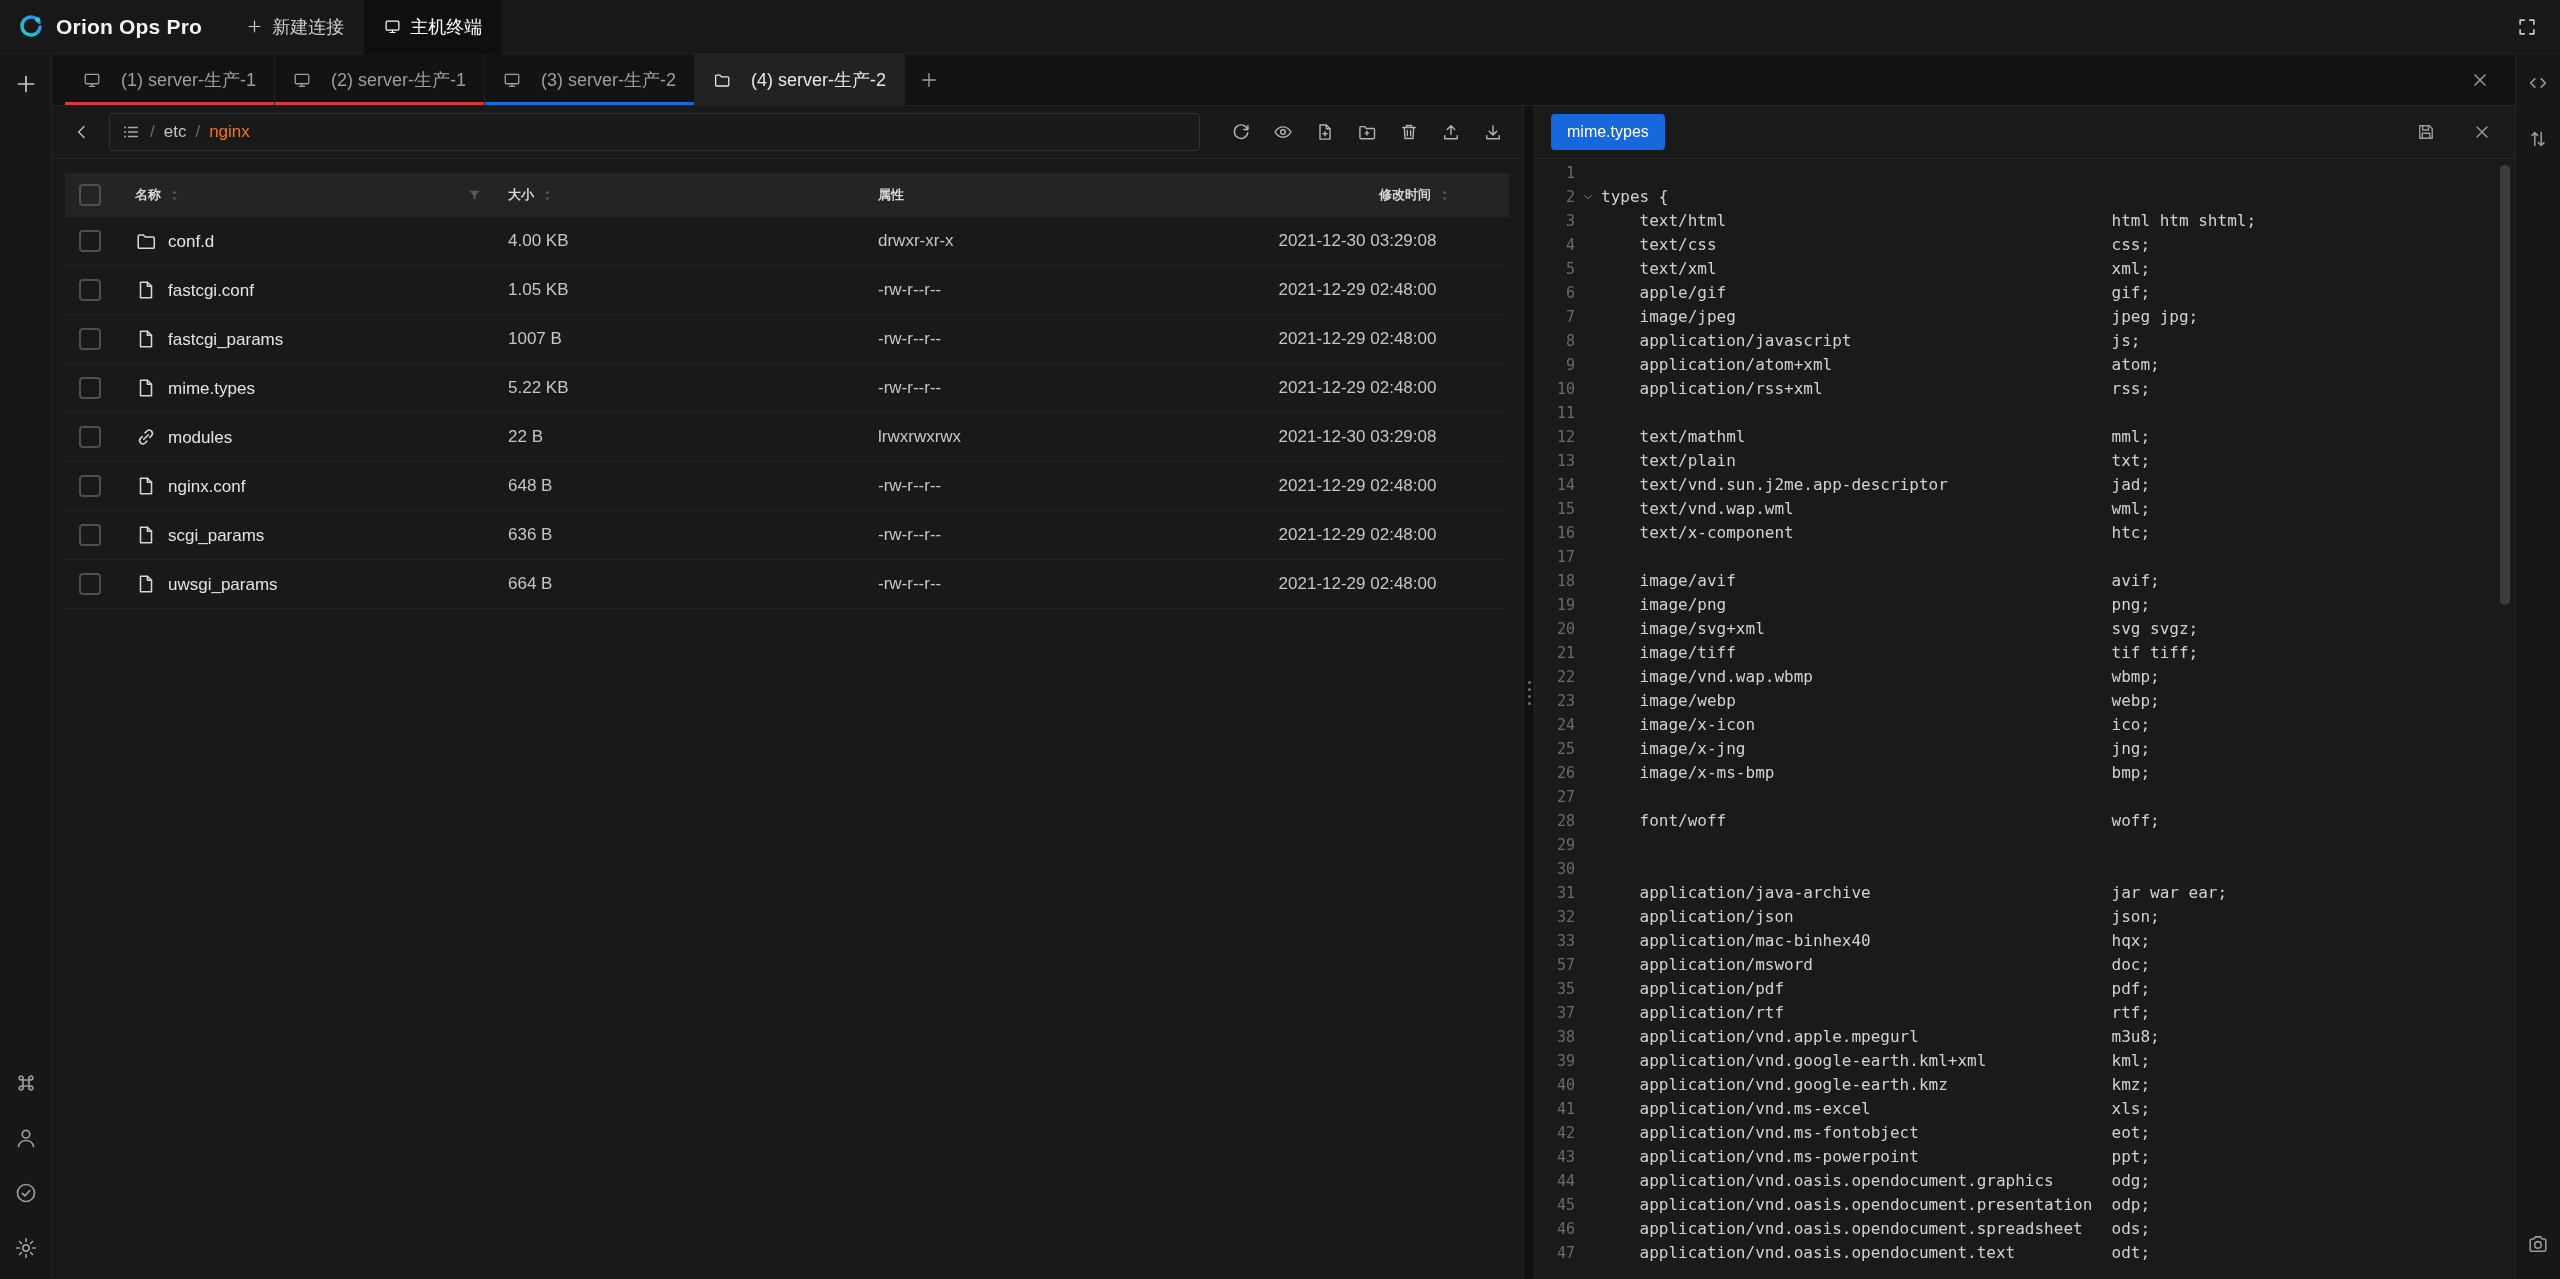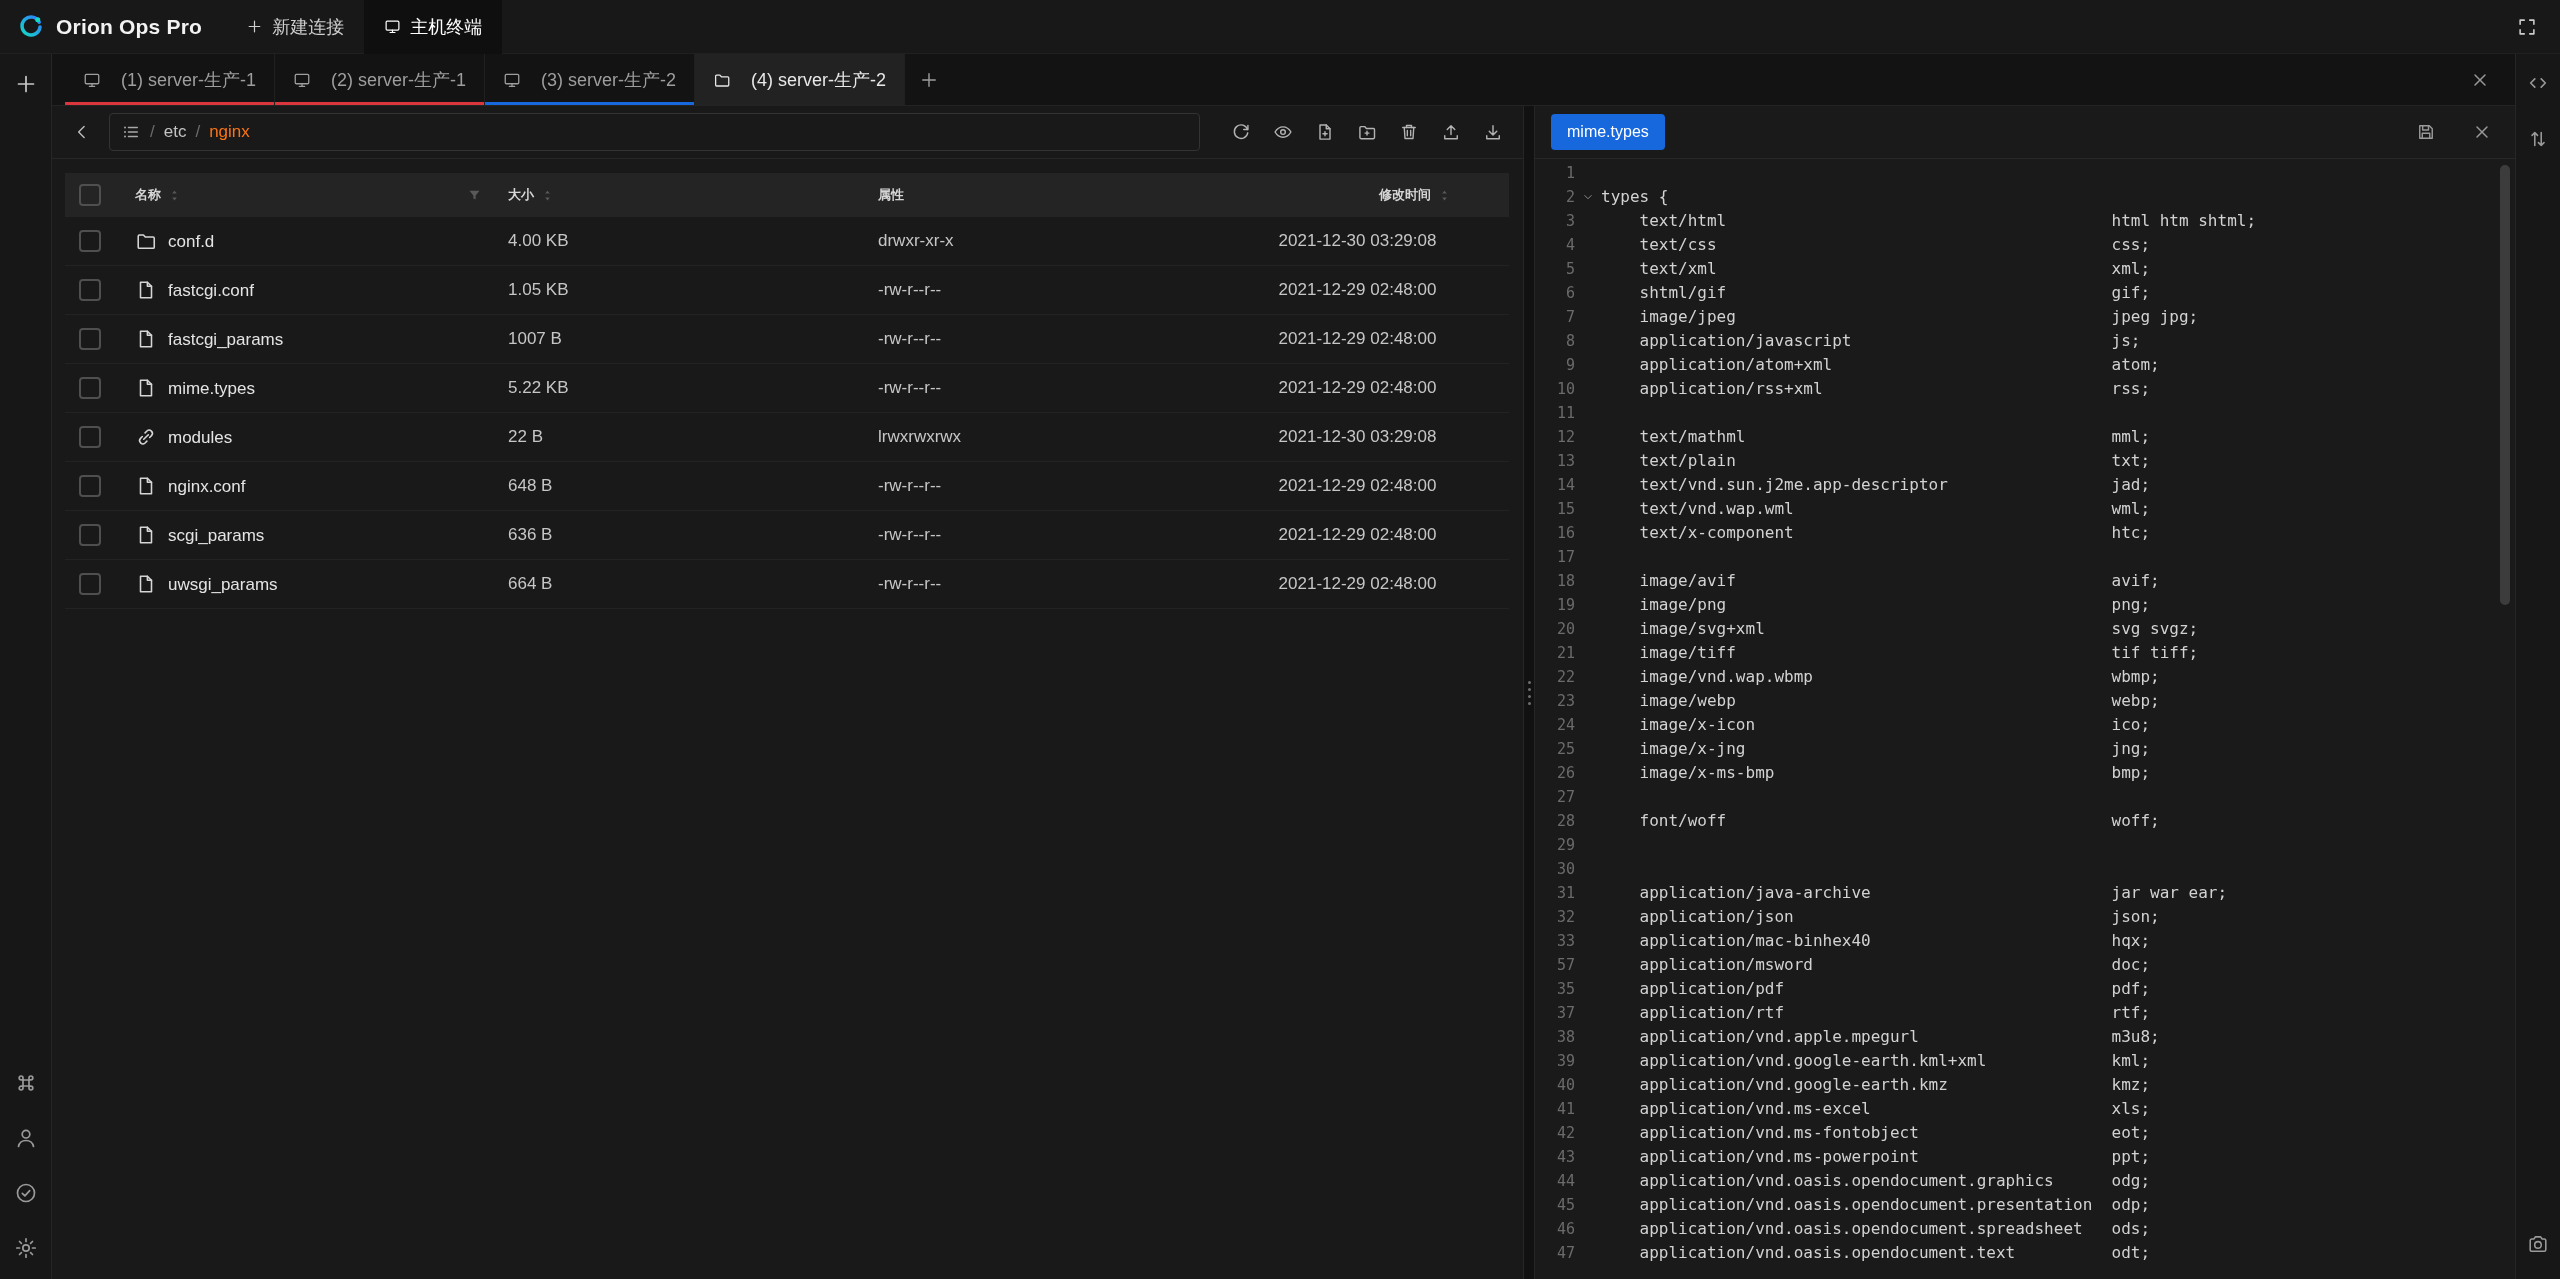--- a/index.html
+++ b/index.html
@@ -521,21 +521,21 @@
                 <span class="ct">    text/css                                         css;</span>
               </div>
               <div class="cl">
                 <span class="ln">5</span>
                 <span class="fd"></span>
                 <span class="ct">    text/xml                                         xml;</span>
               </div>
               <div class="cl">
                 <span class="ln">6</span>
                 <span class="fd"></span>
-                <span class="ct">    shtml/gif                                        gif;</span>
+                <span class="ct">    apple/gif                                        gif;</span>
               </div>
               <div class="cl">
                 <span class="ln">7</span>
                 <span class="fd"></span>
                 <span class="ct">    image/jpeg                                       jpeg jpg;</span>
               </div>
               <div class="cl">
                 <span class="ln">8</span>
                 <span class="fd"></span>
                 <span class="ct">    application/javascript                           js;</span>

